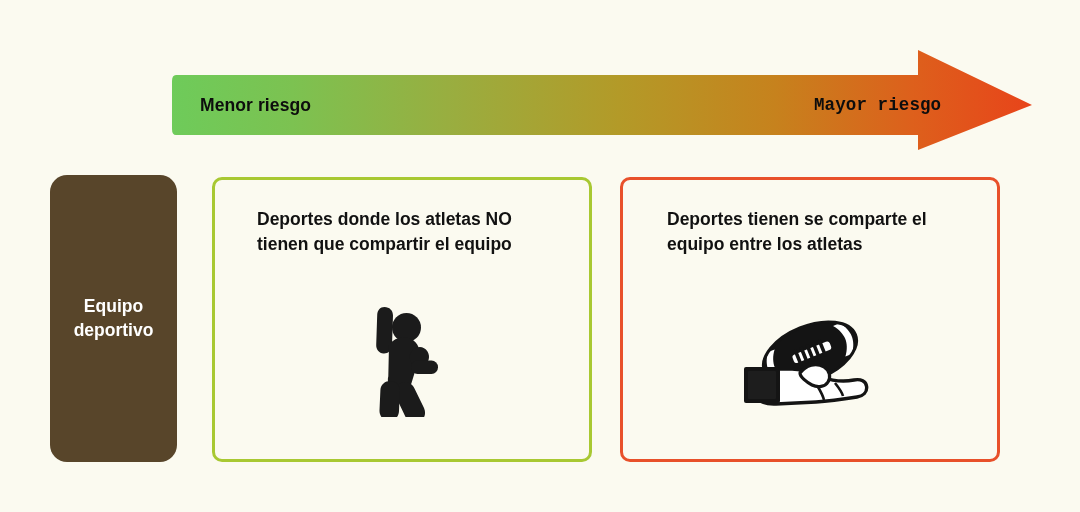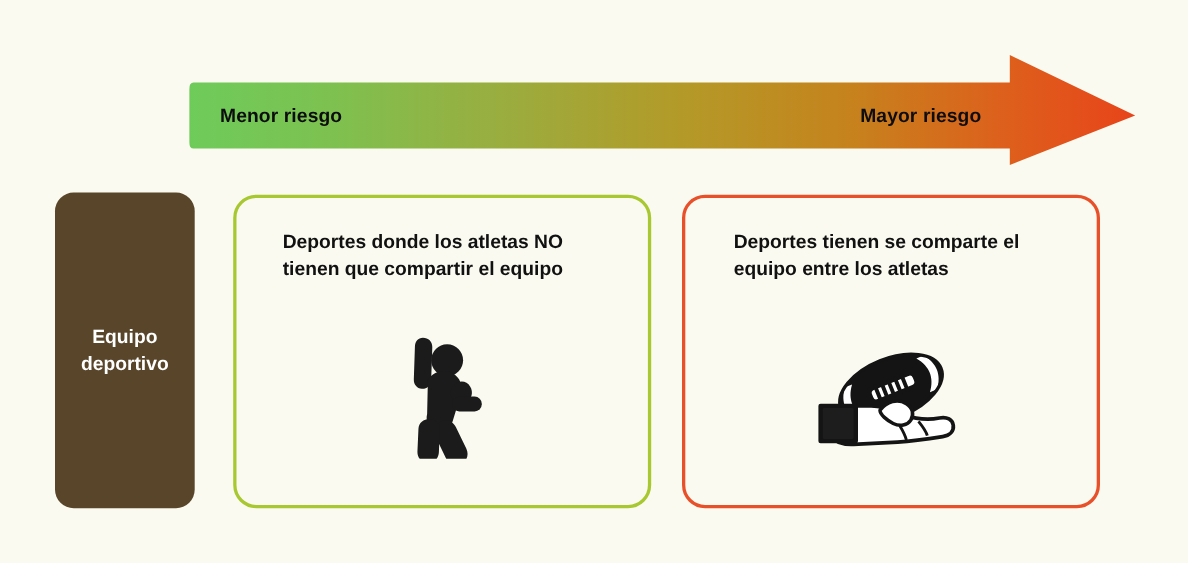--- a/index.html
+++ b/index.html
@@ -38,21 +38,21 @@
     top: 75px;
     height: 60px;
     line-height: 60px;
     font-size: 17.5px;
     font-weight: bold;
     color: #0d0d0d;
     letter-spacing: 0.1px;
     white-space: nowrap;
   }
   #arrow-label-low  { left: 200px; }
-  #arrow-label-high { left: 782px; }
+  #arrow-label-high { left: 814px; font-family: Liberation Mono, monospace; }
 
   
   #category-block {
     position: absolute;
     left: 50px;
     top: 175px;
     width: 127px;
     height: 287px;
     background: #58452a;
     border-radius: 17px;
@@ -70,21 +70,21 @@
   }
 
   
   .risk-card {
     position: absolute;
     top: 177px;
     width: 380px;
     height: 285px;
     box-sizing: border-box;
     background: #fbfaf0;
-    border-radius: 21px;
+    border-radius: 10px;
     border-style: solid;
     border-width: 3px;
     padding-left: 24px;
   }
   #card-low-risk  { left: 212px; border-color: #a8c832; }
   #card-high-risk { left: 620px; border-color: #e8502a; }
 
   .card-text {
     position: absolute;
     left: 42px;

